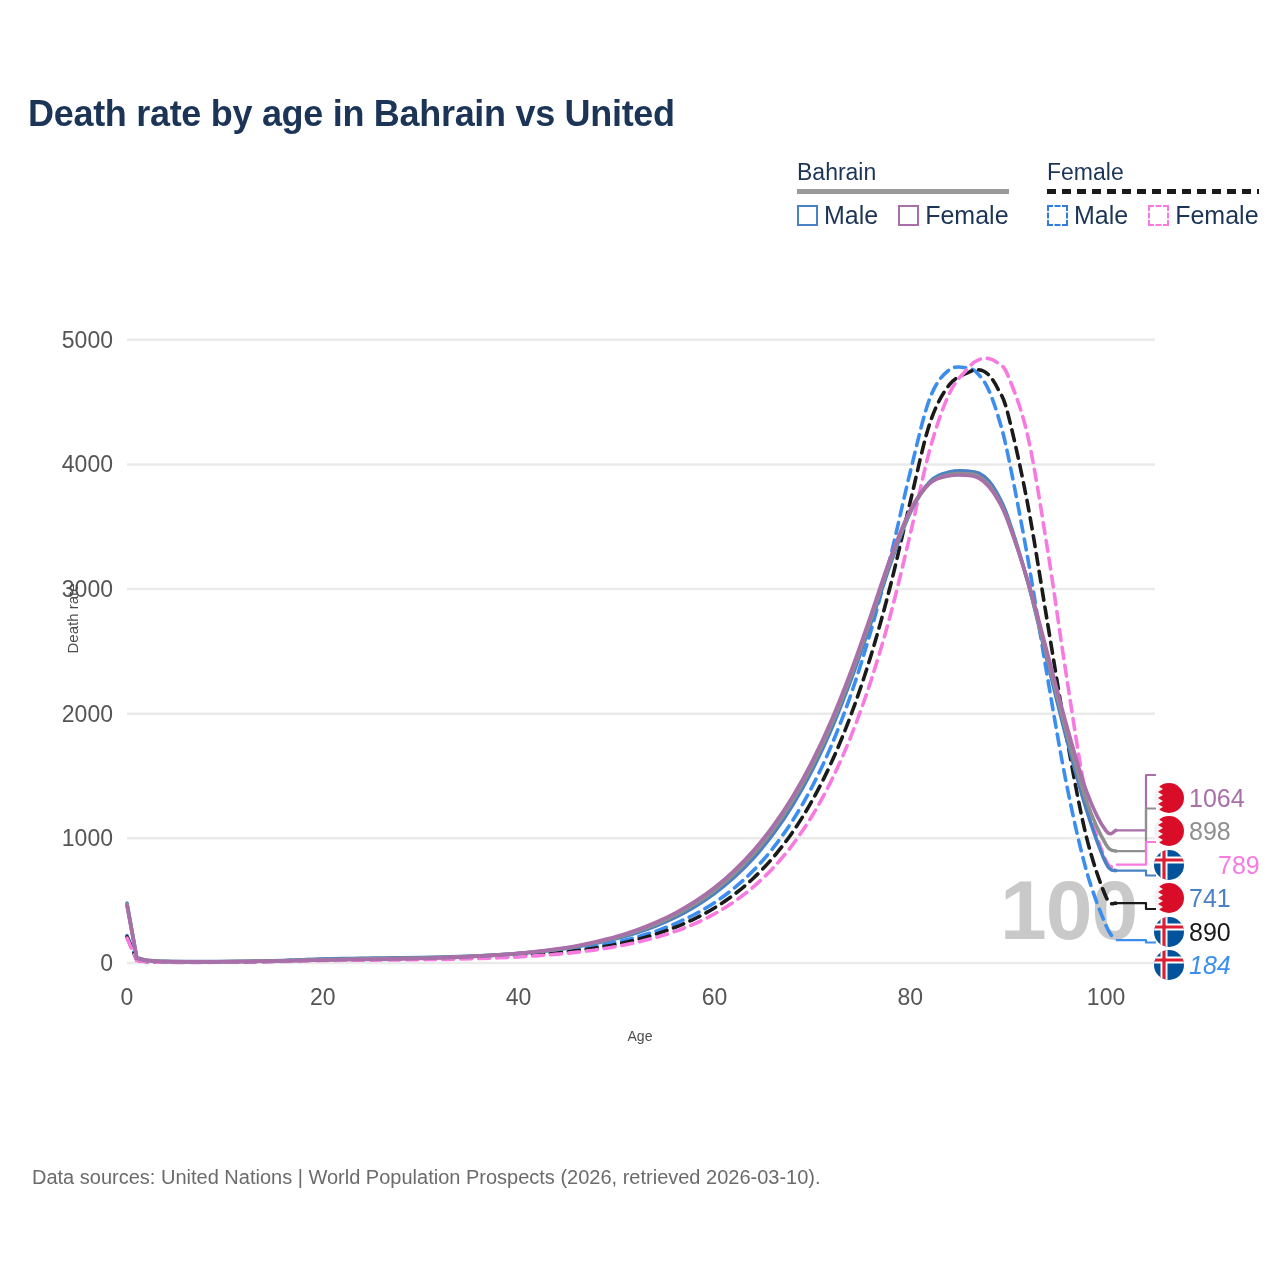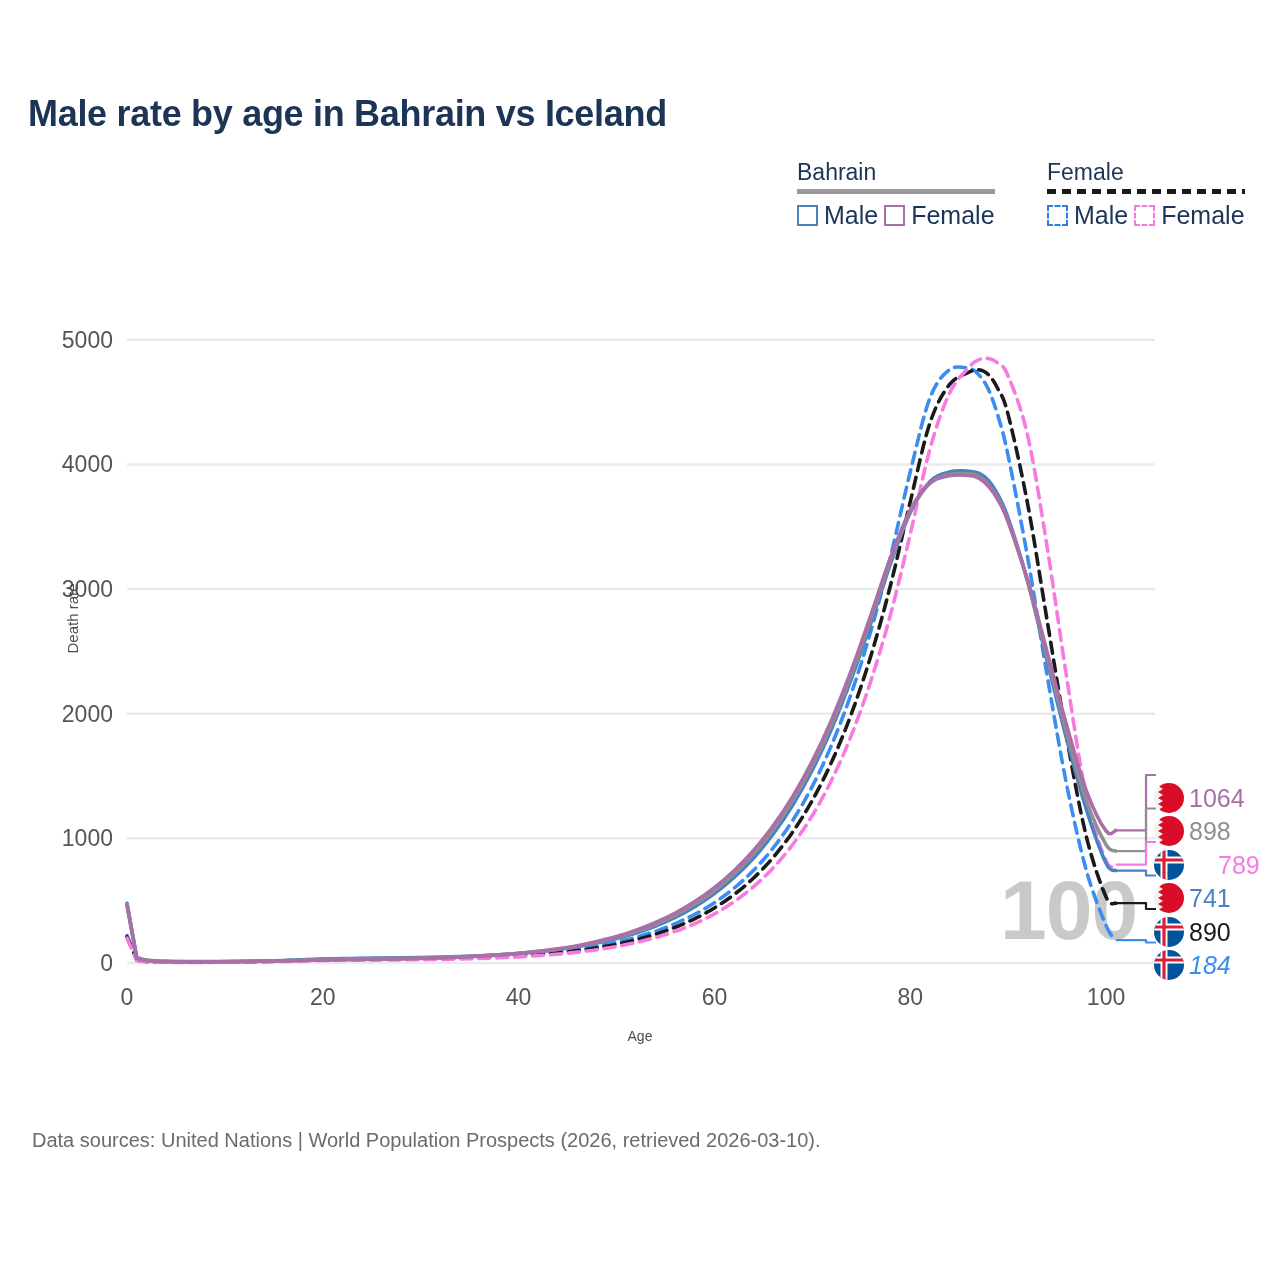--- a/index.html
+++ b/index.html
@@ -66,21 +66,21 @@
   }
   .country-rule.dashed {
     background-image: repeating-linear-gradient(to right,
       #1a1a1a 0px, #1a1a1a 9px, rgba(0,0,0,0) 9px, rgba(0,0,0,0) 15px);
   }
 
   .legend-items {
     display: flex;
     flex-direction: row;
     align-items: center;
-    gap: 6px;
+    gap: 20px;
   }
   .legend-item {
     display: flex;
     flex-direction: row;
     align-items: center;
     gap: 6px;
     white-space: nowrap;
   }
   .legend-swatch {
     width: 21px;
@@ -169,33 +169,33 @@
   .end-value {
     font-size: 25px;
     line-height: 30px;
     white-space: nowrap;
   }
 
   
   .footer {
     position: absolute;
     left: 32px;
-    top: 1123px;
+    top: 1160px;
     font-size: 20px;
     color: #6b6b6b;
     line-height: 34px;
   }
   .footer div { white-space: nowrap; }
 </style>
 </head>
 <body>
 
 <div class="page">
 
-  <div class="chart-title">Male rate by age in Bahrain vs Iceland</div>
+  <div class="chart-title">Death rate by age in Bahrain vs United</div>
 
   <div class="legend">
     <div class="legend-group bahrain">
       <div class="legend-country">Bahrain</div>
       <div class="country-rule solid"></div>
       <div class="legend-items">
         <div class="legend-item">
           <span class="legend-swatch solid" style="color:#4a80c4"></span>
           <span class="legend-label">Male</span>
         </div>

